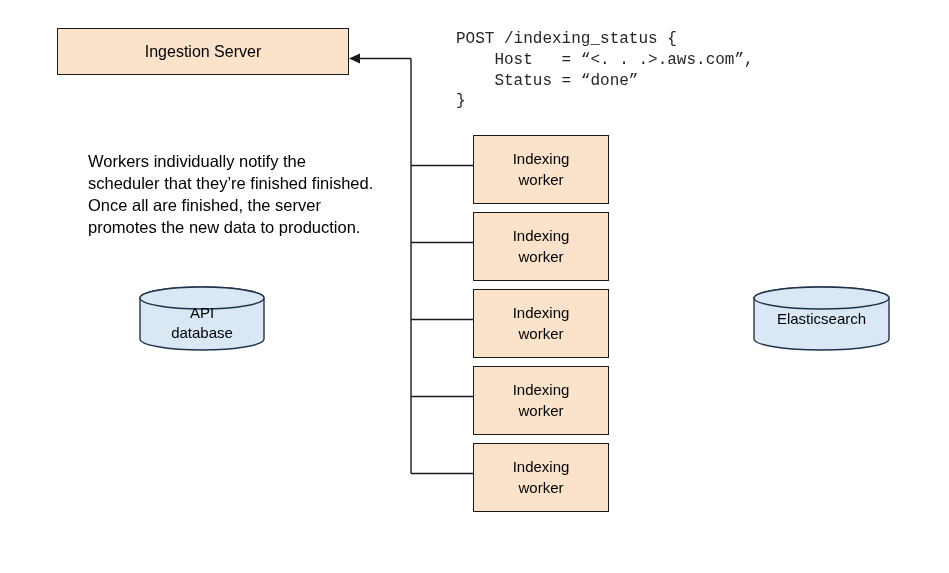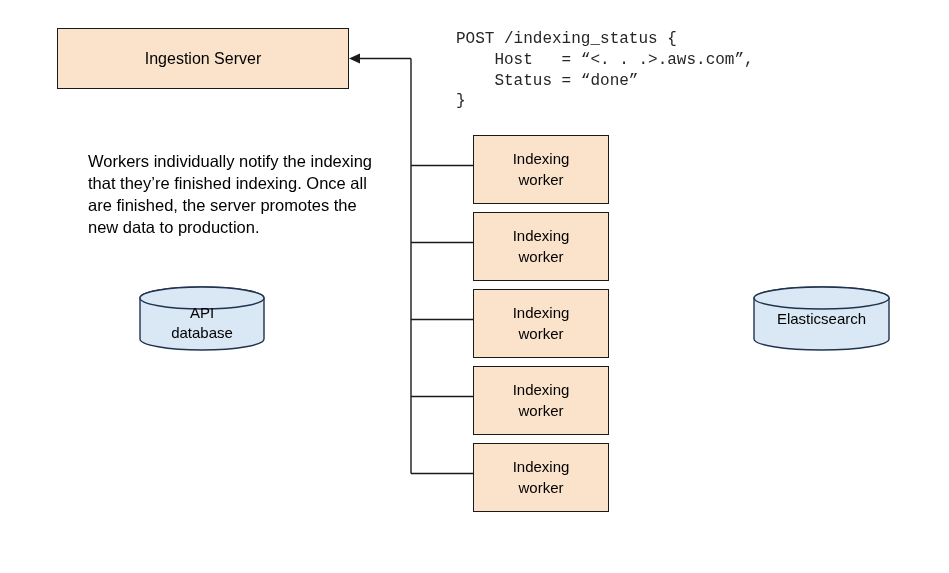--- a/index.html
+++ b/index.html
@@ -41,21 +41,21 @@
   }
   .box-label {
     display: block;
     white-space: pre-line;
   }
 
   #ingestion-server {
     left: 57px;
     top: 28px;
     width: 292px;
-    height: 61px;
+    height: 47px;
     font-size: 16px;
   }
 
   .worker {
     left: 473px;
     width: 136px;
     height: 69px;
     font-size: 15px;
   }
   #worker-1 { top: 135px; }
@@ -167,21 +167,21 @@
 
   <div class="node box" id="ingestion-server">
     <span class="box-label">Ingestion Server</span>
   </div>
 
   <div id="request-snippet">POST /indexing_status {
     Host   = “&lt;. . .&gt;.aws.com”,
     Status = “done”
 }</div>
 
-  <div id="description-text">Workers individually notify the indexing that they’re finished indexing. Once all are finished, the server promotes the new data to production.</div>
+  <div id="description-text">Workers individually notify the scheduler that they’re finished finished. Once all are finished, the server promotes the new data to production.</div>
 
   <div class="node box worker" id="worker-1">
     <span class="box-label">Indexing
 worker</span>
   </div>
   <div class="node box worker" id="worker-2">
     <span class="box-label">Indexing
 worker</span>
   </div>
   <div class="node box worker" id="worker-3">

